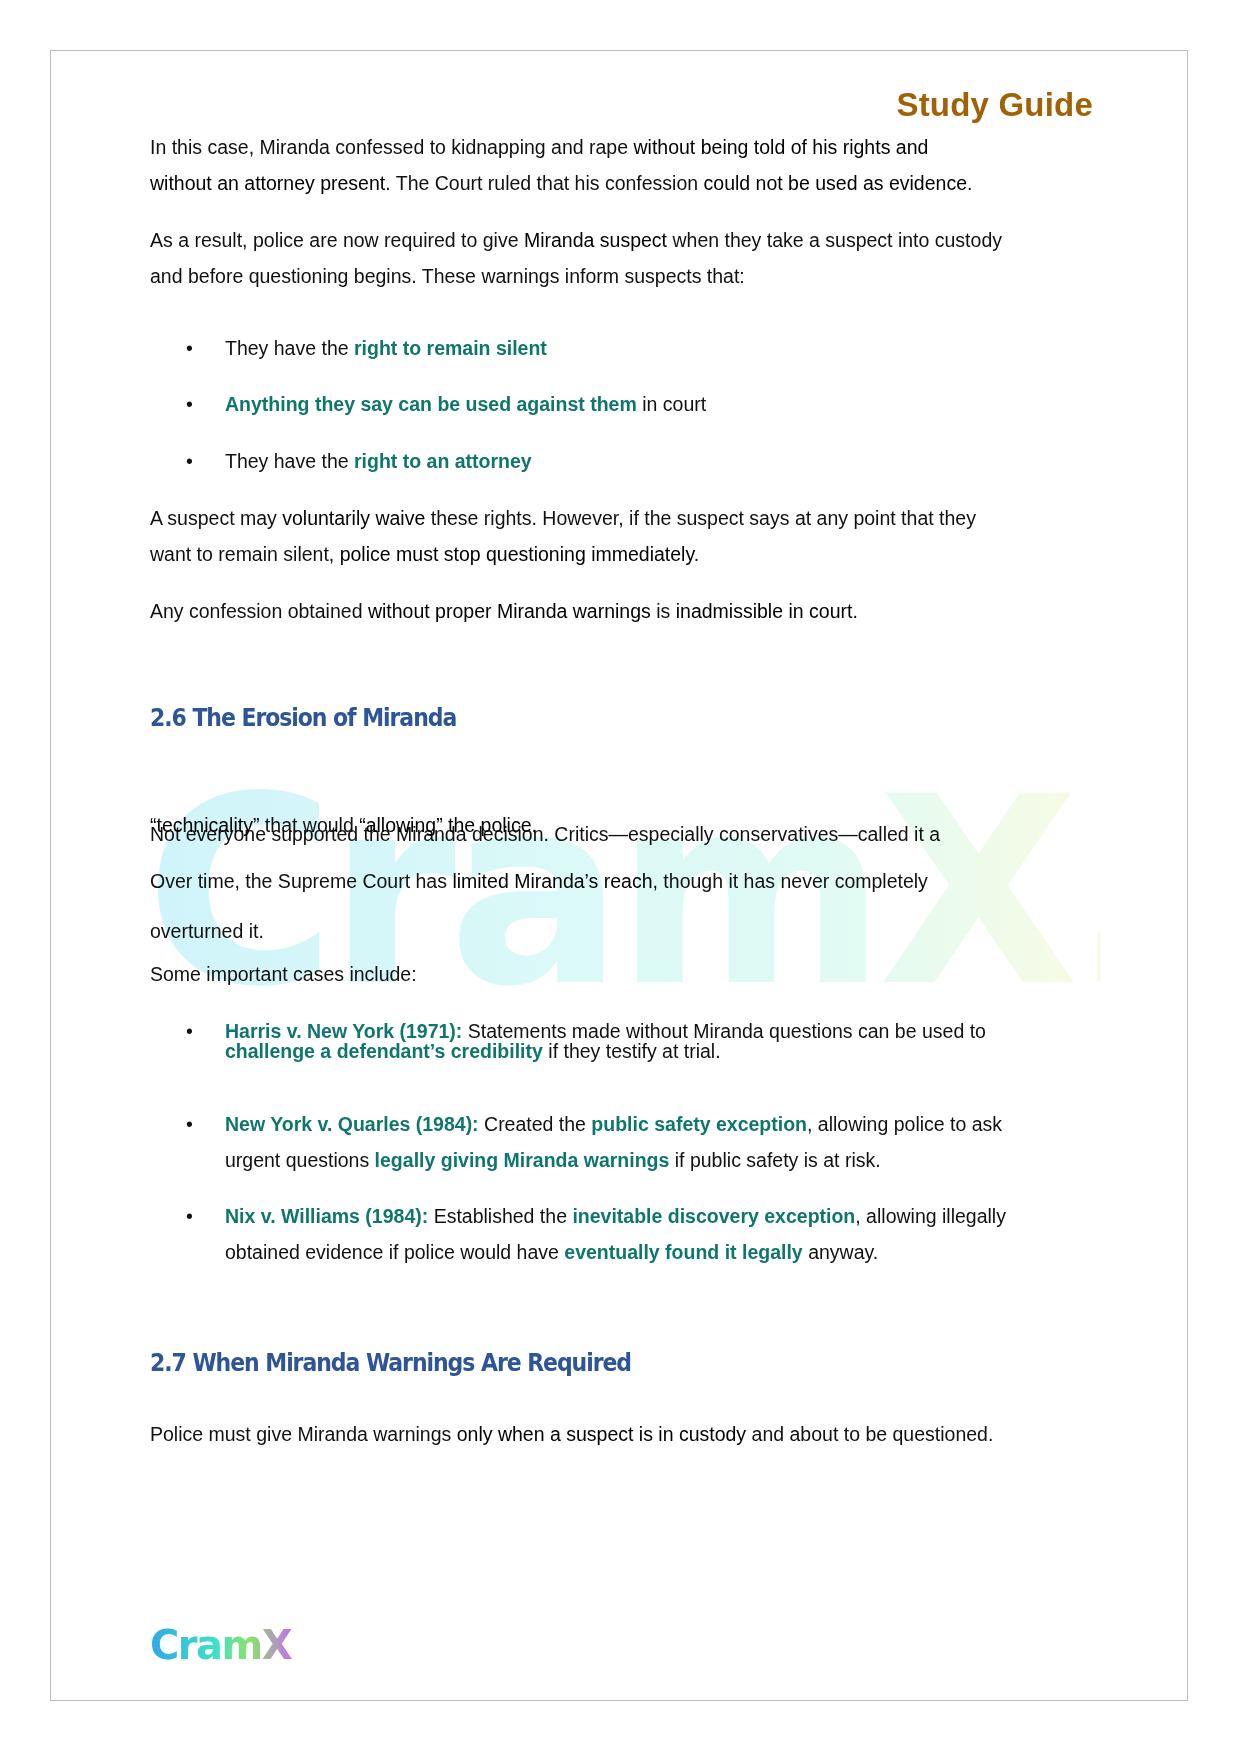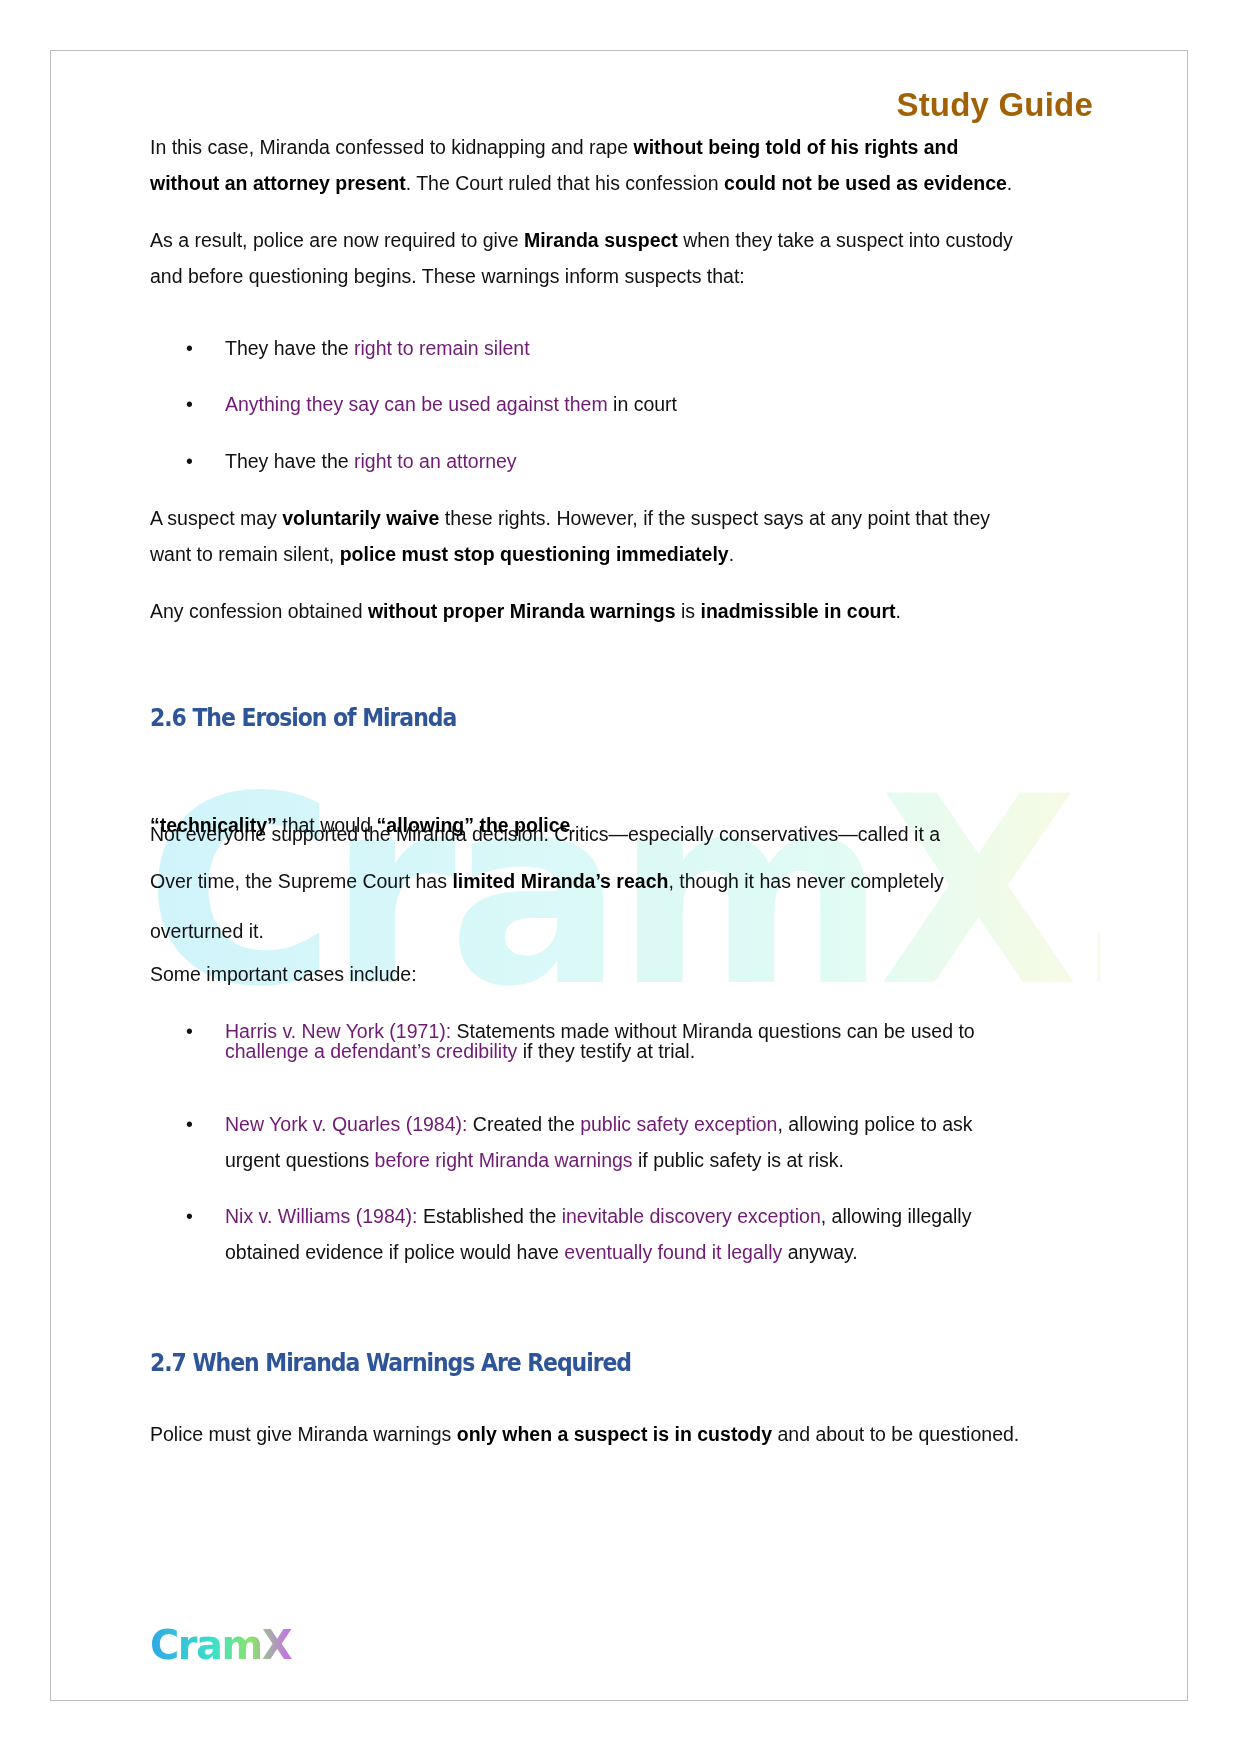--- a/index.html
+++ b/index.html
@@ -1,25 +1,25 @@
 <!DOCTYPE html>
 <html><head>
 <meta charset="utf-8">
 <style>
   html, body { margin: 0; padding: 0; background: #ffffff; }
   body { width: 1241px; height: 1755px; position: relative; overflow: hidden; font-family: "Liberation Sans", sans-serif; color: #111; }
   .page { position: absolute; left: 50px; top: 50px; width: 1138px; height: 1651px; border: 1.5px solid #bdbdbd; box-sizing: border-box; background: #fff; }
   .watermark { position: absolute; left: 150px; top: 757px; width: 950px; height: 240px; pointer-events: none; z-index: 0; }
   .doc-title { position: absolute; right: 148px; top: 86px; font-size: 33px; font-weight: bold; color: #a16207; letter-spacing: 0.2px; z-index: 1; }
   .p { position: absolute; left: 150px; width: 950px; font-size: 19.5px; line-height: 36px; color: #111; z-index: 1; }
-  .p b { font-weight: bold; color: #000; text-align: right; }
+  .p b { font-weight: normal; color: #000; text-align: right; }
   .bullet { position: absolute; left: 186px; width: 900px; font-size: 19.5px; line-height: 36px; z-index: 1; }
   .bullet .dot { position: absolute; left: 0; top: 0; width: 20px; }
   .bullet .txt { position: absolute; left: 39px; width: 860px; }
-  .bullet b { font-weight: normal; color: #701a75; }
+  .bullet b { font-weight: bold; color: #0f766e; }
   .h2 { position: absolute; left: 150px; font-family: "DejaVu Sans", sans-serif; font-size: 25px; font-weight: bold; color: #2e5597; letter-spacing: -1.2px; z-index: 1; transform: scaleX(0.88); transform-origin: left center; }
   .logo { position: absolute; left: 150px; top: 1617px; z-index: 1; }
 </style>
 </head>
 <body>
 
 <div class="page"></div>
 
 <svg class="watermark" viewBox="0 0 950 240" xmlns="http://www.w3.org/2000/svg">
   <defs>
@@ -70,21 +70,21 @@
 <div class="p" style="top:956px"><span>Some important cases include:</span></div>
 
 <div class="bullet" style="top:1013px">
   <span class="dot">•</span>
   <span class="txt"><b>Harris v. New York (1971):</b><span> Statements made without Miranda questions can be used to</span></span>
   <span class="txt" style="top:20px"><b>challenge a defendant’s credibility</b><span> if they testify at trial.</span></span>
 </div>
 <div class="bullet" style="top:1106px">
   <span class="dot">•</span>
   <span class="txt"><b>New York v. Quarles (1984):</b><span> Created the </span><b>public safety exception</b><span>, allowing police to ask</span></span>
-  <span class="txt" style="top:36px"><span>urgent questions </span><b>before right Miranda warnings</b><span> if public safety is at risk.</span></span>
+  <span class="txt" style="top:36px"><span>urgent questions </span><b>legally giving Miranda warnings</b><span> if public safety is at risk.</span></span>
 </div>
 <div class="bullet" style="top:1198px">
   <span class="dot">•</span>
   <span class="txt"><b>Nix v. Williams (1984):</b><span> Established the </span><b>inevitable discovery exception</b><span>, allowing illegally</span></span>
   <span class="txt" style="top:36px"><span>obtained evidence if police would have </span><b>eventually found it legally</b><span> anyway.</span></span>
 </div>
 
 <div class="h2" style="top:1348px">2.7 When Miranda Warnings Are Required</div>
 
 <div class="p" style="top:1416px"><span>Police must give Miranda warnings </span><b>only when a suspect is in custody</b><span> and about to be questioned.</span></div>

